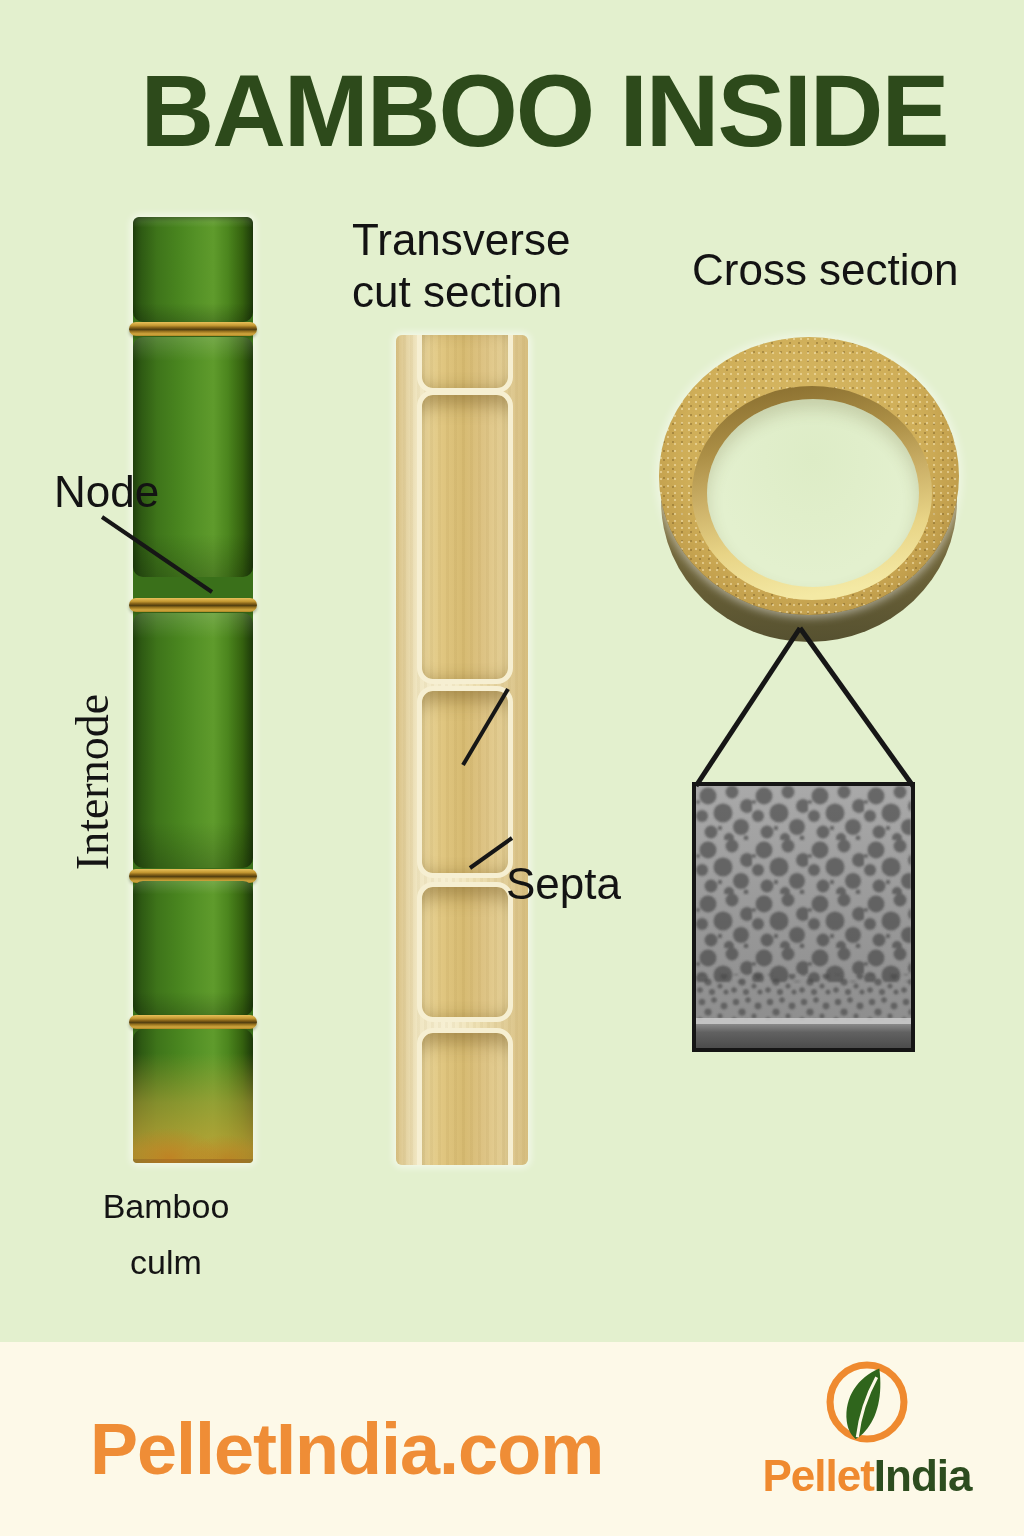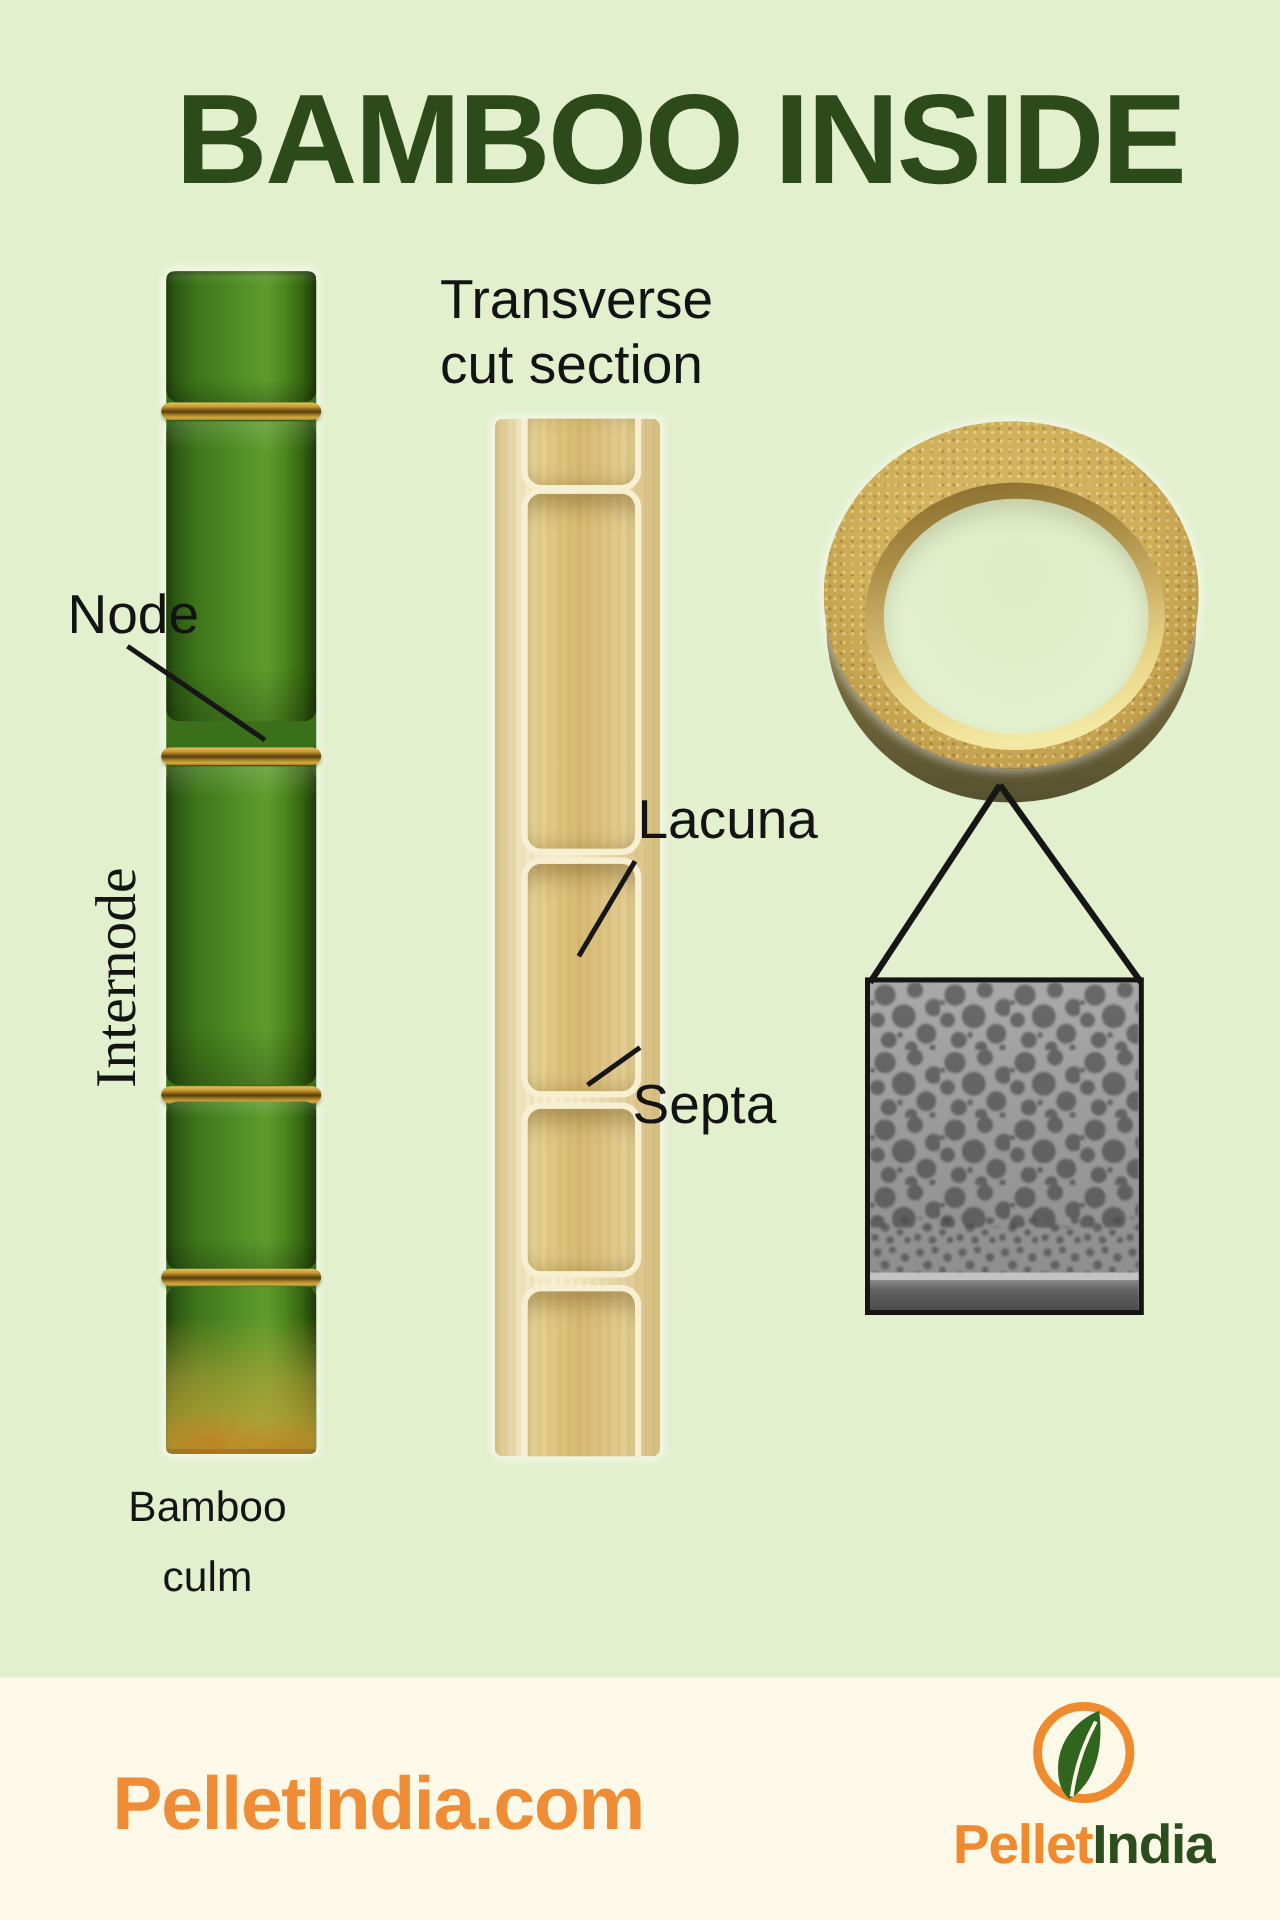--- a/index.html
+++ b/index.html
@@ -113,21 +113,21 @@
   .inset svg{display:block;}
   
   .lines{position:absolute; left:0; top:0; pointer-events:none;}
   
   .footer{
     position:absolute; left:0; top:1342px; width:1024px; height:194px;
     background:#fdf9e8;
   }
   .website{
     position:absolute; left:90px; top:66px;
-    font-size:60px; font-weight:700; letter-spacing:-1px; color:#ef8d36;
+    font-size:72px; font-weight:700; letter-spacing:-1px; color:#ef8d36;
   }
   .logo{position:absolute; left:744px; top:16px; width:246px; height:166px; text-align:center;}
   .logo .mark{display:block; margin:0 auto;}
   .brand{font-size:44px; font-weight:700; letter-spacing:-1px; line-height:48px; margin-top:6px;}
   .brand .p1{color:#ef8a2f;}
   .brand .p2{color:#2d4d1f;}
 </style>
 </head>
 <body>
 
@@ -227,24 +227,24 @@
   <div class="culm-caption">
     <div>Bamboo</div>
     <div>culm</div>
   </div>
 
   <div class="lbl" style="left:352px; top:214px;">
     <div>Transverse</div>
     <div>cut section</div>
   </div>
 
-  <div class="lbl" style="left:510px; top:630px;">Lacuna</div>
 
   <div class="lbl" style="left:506px; top:858px;">Septa</div>
 
+  <div class="lbl" style="left:692px; top:244px;">Cross section</div>
 
   <div class="footer">
     <div class="website">PelletIndia.com</div>
     <div class="logo">
       <svg class="mark" width="88" height="88" viewBox="0 0 100 100">
         <circle cx="50" cy="50" r="42" fill="none" stroke="#ef8a2f" stroke-width="8"></circle>
         <path d="M64,12 C40,22 24,44 27,72 C28,80 31,87 37,92 C41,90 45,87 48,83 C62,68 68,42 64,12 Z" fill="#2f651c"></path>
         <path d="M39,90 C42,66 49,44 61,22" fill="none" stroke="#fdf9e8" stroke-width="3.5"></path>
       </svg>
       <div class="brand">

